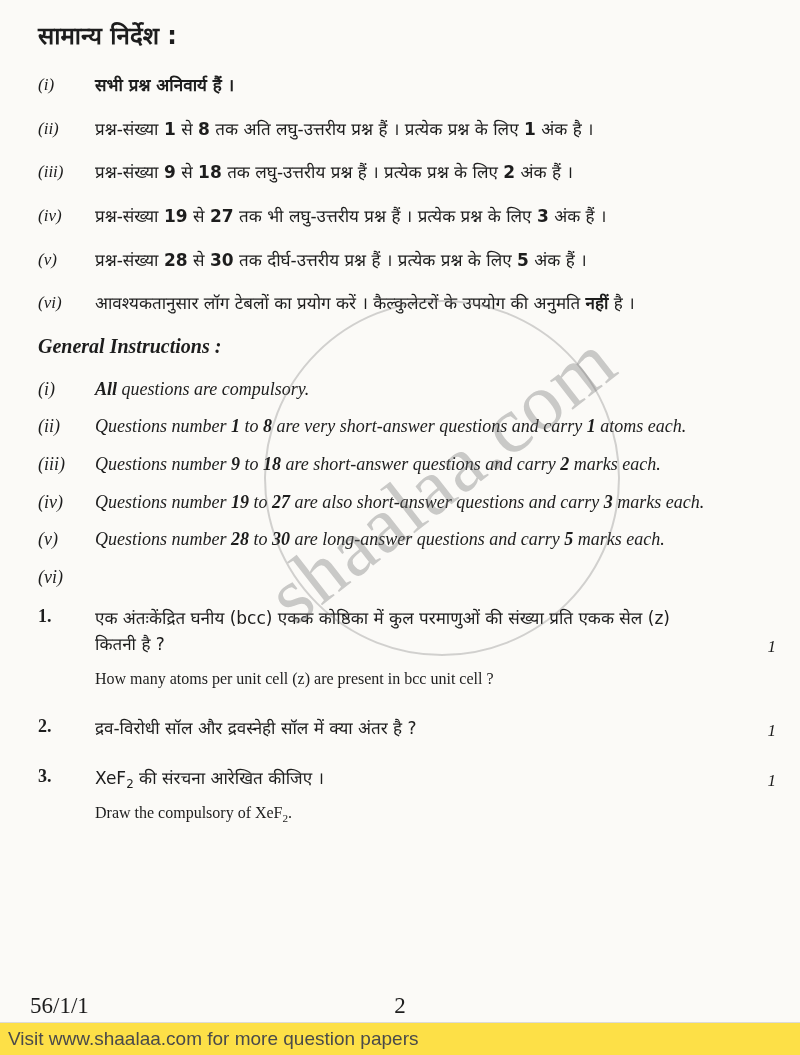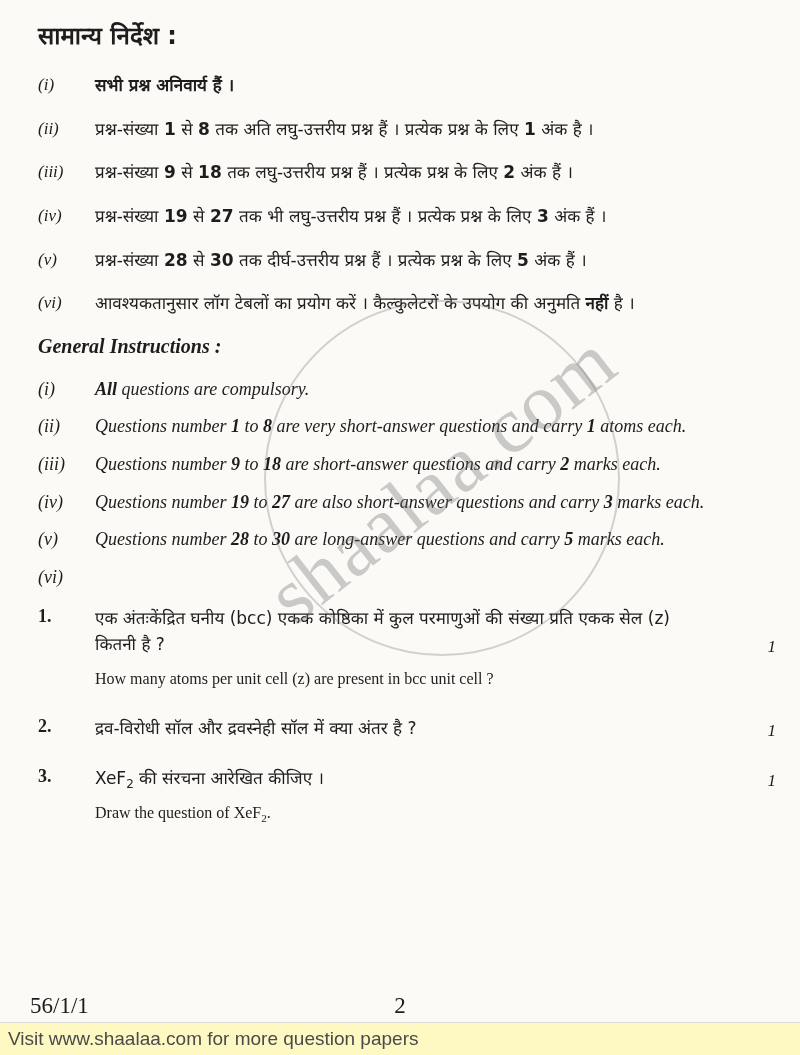--- a/index.html
+++ b/index.html
@@ -81,21 +81,21 @@
 
   
   .footer-row {
     position:absolute; left:0; right:0; bottom:38px; height:24px; z-index:1;
     font-family:"Liberation Serif", serif; font-size:23px;
   }
   .paper-code { position:absolute; left:30px; top:0; }
   .page-number { position:absolute; left:0; right:0; top:0; text-align:center; }
   .site-strip {
     position:absolute; left:0; right:0; bottom:0; height:33px; z-index:3;
-    background:#fef9c3; border-top:1px solid #dcdbd8;
+    background:#fde047; border-top:1px solid #dcdbd8;
     display:flex; align-items:center; padding-left:8px;
   }
   .site-note {
     font-family:"Liberation Sans", sans-serif; font-size:19px; color:#4a4a4a;
   }
 </style>
 </head>
 <body>
 
 <div class="page">
@@ -183,21 +183,21 @@
         </div>
       </div>
 
       <div class="q-row">
         <div class="q-num">3.</div>
         <div class="q-body">
           <div class="q-line">
             <div class="q-hindi"><span>XeF</span><sub>2</sub><span> की संरचना आरेखित कीजिए ।</span></div>
             <div class="q-marks">1</div>
           </div>
-          <div class="q-english"><span>Draw the question of XeF</span><sub>2</sub><span>.</span></div>
+          <div class="q-english"><span>Draw the compulsory of XeF</span><sub>2</sub><span>.</span></div>
         </div>
       </div>
 
     </div>
   </div>
 
   <div class="footer-row">
     <div class="paper-code">56/1/1</div>
     <div class="page-number">2</div>
   </div>

